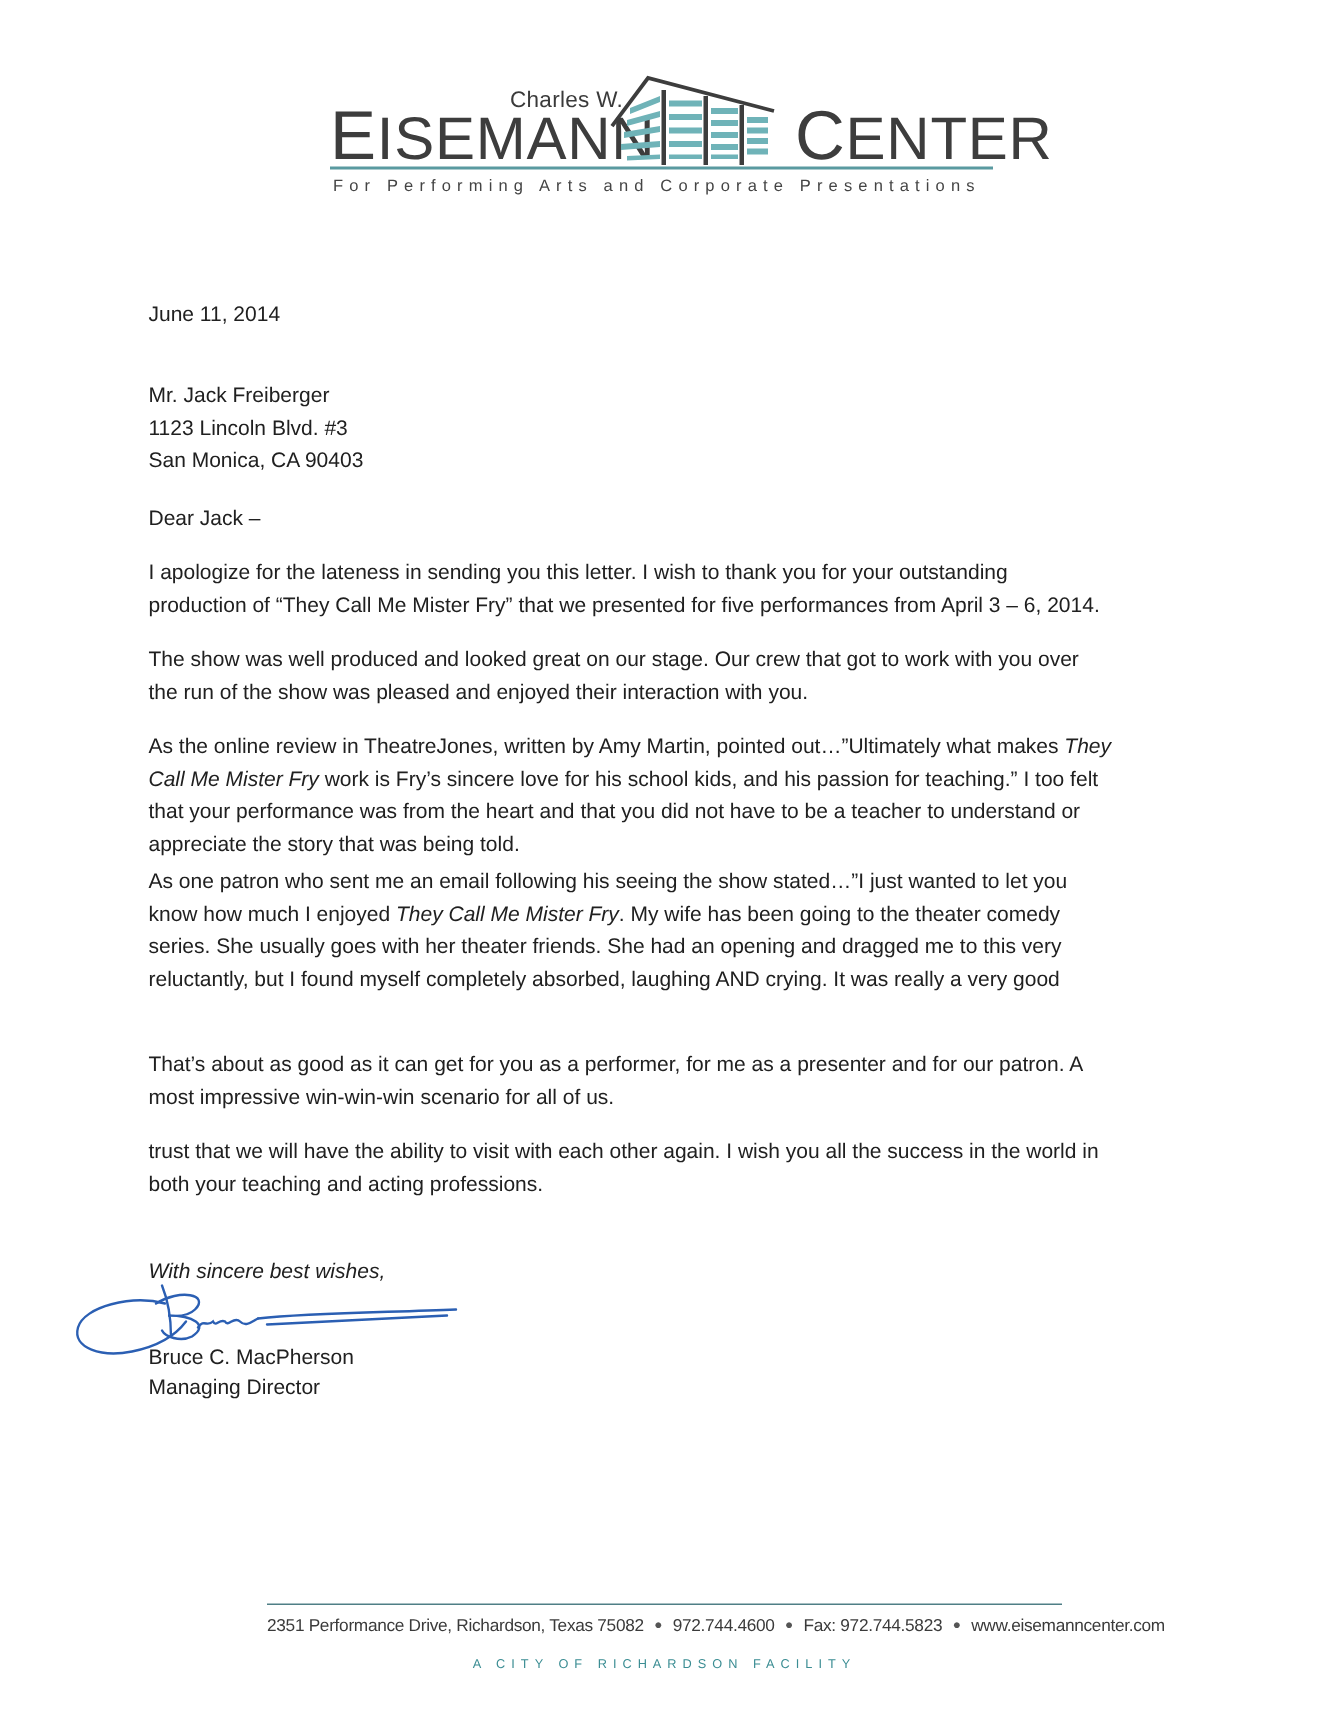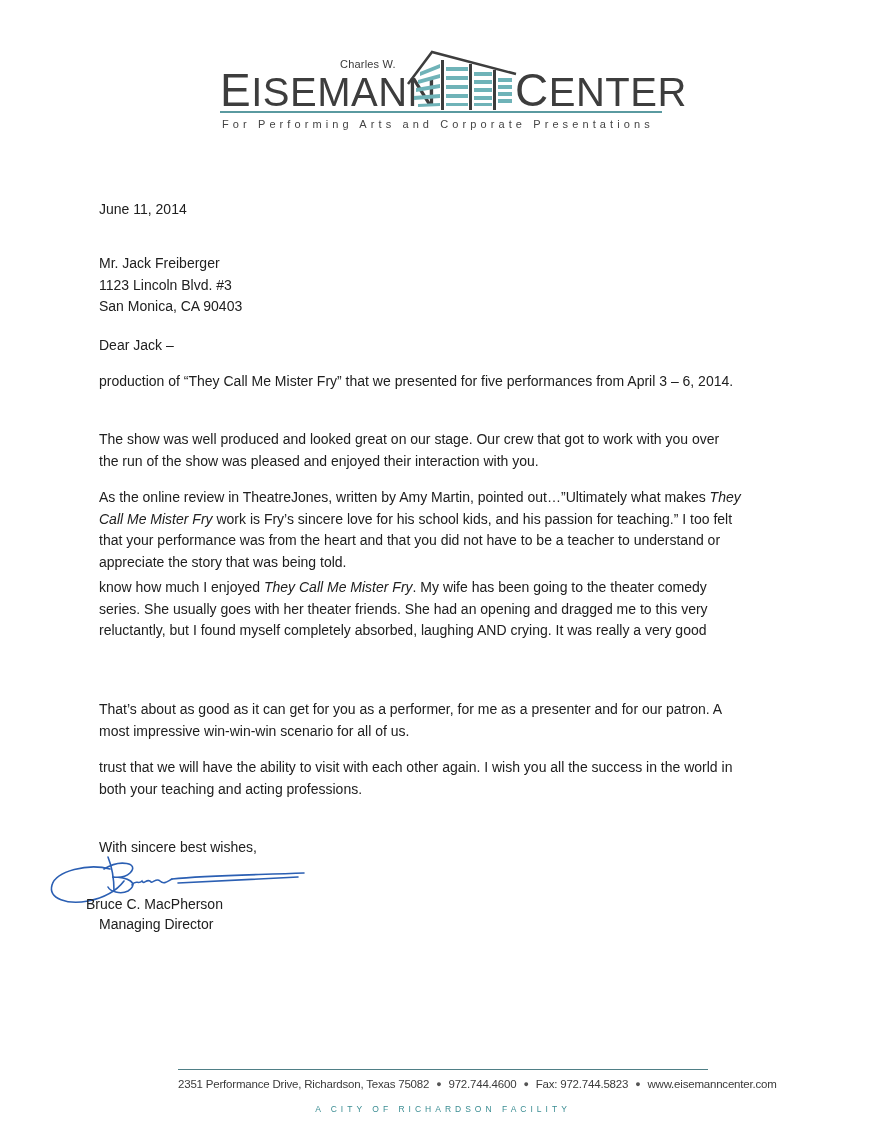--- a/index.html
+++ b/index.html
@@ -10,30 +10,30 @@
       overflow: hidden;
       font-family: "Liberation Sans", "DejaVu Sans", sans-serif;
       color: #1e1e1e;
     }
     .page { position: absolute; left: 0; top: 0; width: 880px; height: 1139px; }
 
     
     .logo { position: absolute; left: 220px; top: 48px; width: 445px; height: 90px; }
     .logo .charles {
       position: absolute; left: 120px; top: 10px;
-      font-size: 11px; color: #3a3a3a; letter-spacing: 0.2px;
+      font-size: 15px; color: #3a3a3a; letter-spacing: 0.2px;
     }
     .logo .word {
       position: absolute; top: 22px;
       font-size: 40px; line-height: 40px; color: #3d3d3d;
       font-weight: normal; letter-spacing: 0.5px;
     }
     .logo .word .big { font-size: 46px; }
     .logo .left-word { left: 0px; }
-    .logo .right-word { left: 295px; }
+    .logo .right-word { left: 310px; }
     .logo .building { position: absolute; left: 186px; top: 2px; width: 112px; height: 60px; }
     .logo .rule {
       position: absolute; left: 0; top: 63px; width: 442px; height: 2px; background: #5a9aa0;
     }
     .logo .tagline {
       position: absolute; left: 2px; top: 70px; width: 440px;
       font-size: 11px; color: #444; letter-spacing: 4.1px; white-space: nowrap;
     }
 
     
@@ -45,22 +45,22 @@
     .para { position: absolute; left: 99px; width: 690px; margin: 0; }
     .p1 { top: 371px; }
     .p2 { top: 429px; }
     .p3 { top: 487px; }
     .p4 { top: 577px; }
     .p5 { top: 699px; }
     .p6 { top: 757px; }
     .para .line { display: block; white-space: nowrap; }
     .para em { font-style: italic; }
 
-    .closing { position: absolute; left: 99px; top: 837px; }
-    .sig-name { position: absolute; left: 86px; top: 894px; }
+    .closing { position: absolute; left: 99px; top: 837px; font-style: italic; }
+    .sig-name { position: absolute; left: 99px; top: 894px; }
     .sig-title { position: absolute; left: 99px; top: 914px; }
     .signature { position: absolute; left: 48px; top: 855px; width: 260px; height: 60px; }
 
     
     .footer-rule {
       position: absolute; left: 178px; top: 1069px; width: 530px; height: 1px; background: #4f7f86;
     }
     .footer-addr {
       position: absolute; left: 178px; top: 1078px; width: 530px; text-align: right;
       font-size: 11.5px; color: #3a3a3a; white-space: nowrap; letter-spacing: -0.2px;
@@ -121,36 +121,38 @@
   <div class="text date">June 11, 2014</div>
   <div class="text addr">
     <div>Mr. Jack Freiberger</div>
     <div>1123 Lincoln Blvd. #3</div>
     <div>San Monica, CA 90403</div>
   </div>
 
   <div class="text salutation">Dear Jack –</div>
 
   <p class="text para p1">
+    <span class="line">I apologize for the lateness in sending you this letter.  I wish to thank you for your outstanding</span>
     <span class="line">production of “They Call Me Mister Fry” that we presented for five performances from April 3 – 6, 2014.</span>
   </p>
 
   <p class="text para p2">
     <span class="line">The show was well produced and looked great on our stage.  Our crew that got to work with you over</span>
     <span class="line">the run of the show was pleased and enjoyed their interaction with you.</span>
   </p>
 
   <p class="text para p3">
     <span class="line"><span>As the online review in TheatreJones, written by Amy Martin, pointed out…”Ultimately what makes </span><em>They</em></span>
     <span class="line"><em>Call Me Mister Fry</em><span> work is Fry’s sincere love for his school kids, and his passion for teaching.” I too felt</span></span>
     <span class="line">that your performance was from the heart and that you did not have to be a teacher to understand or</span>
     <span class="line">appreciate the story that was being told.</span>
   </p>
 
   <p class="text para p4">
+    <span class="line">As one patron who sent me an email following his seeing the show stated…”I just wanted to let you</span>
     <span class="line"><span>know how much I enjoyed </span><em>They Call Me Mister Fry</em><span>.  My wife has been going to the theater comedy</span></span>
     <span class="line">series. She usually goes with her theater friends. She had an opening and dragged me to this very</span>
     <span class="line">reluctantly, but I found myself completely absorbed, laughing AND crying. It was really a very good</span>
   </p>
 
   <p class="text para p5">
     <span class="line">That’s about as good as it can get for you as a performer, for me as a presenter and for our patron.  A</span>
     <span class="line">most impressive win-win-win scenario for all of us.</span>
   </p>
 

